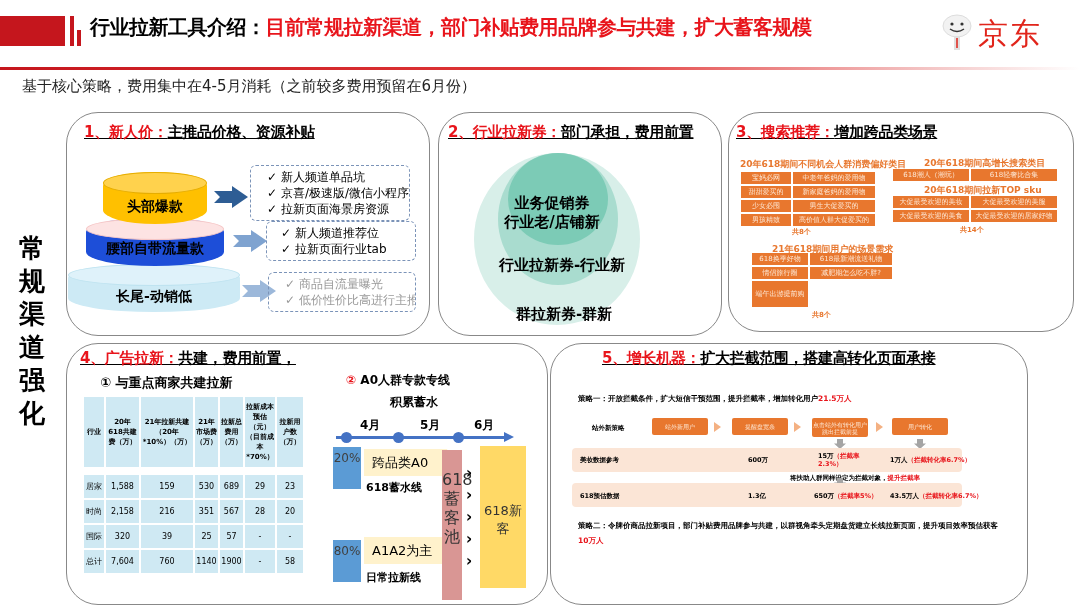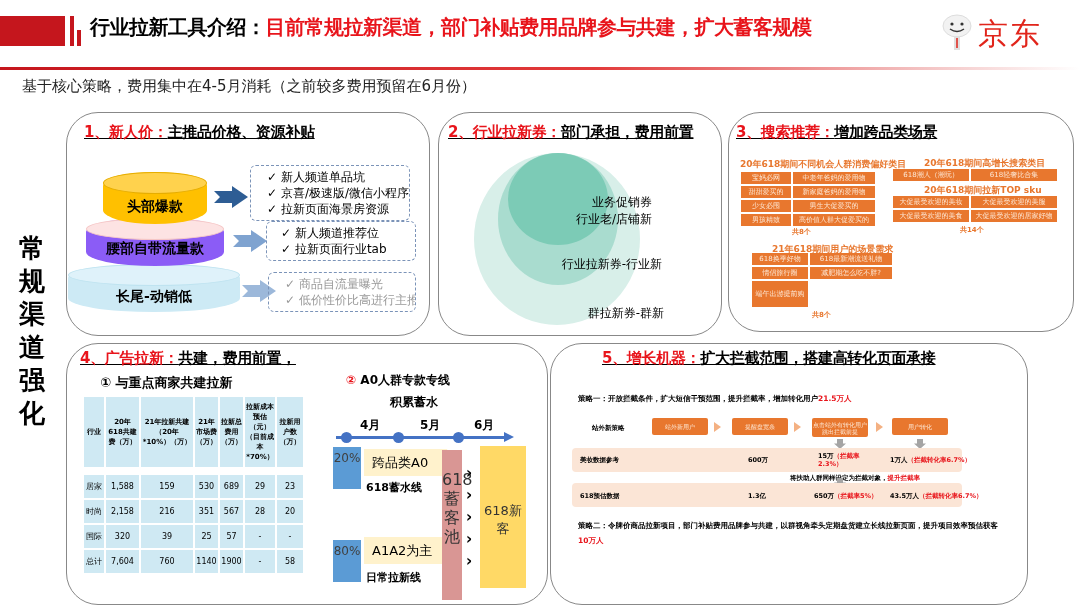--- a/index.html
+++ b/index.html
@@ -28,21 +28,21 @@
 .ptitle{position:absolute;font-weight:bold;white-space:nowrap;font-size:15px;text-decoration:underline;letter-spacing:-0.3px}
 .ptitle .r{color:#e8141b}
 
 .cyl{position:absolute;border-radius:50%/14px;text-align:center;font-weight:bold;font-size:14px}
 .cyl .top{position:absolute;left:0;top:0;width:100%;height:22px;border-radius:50%}
 .cyl .lbl{position:absolute;left:0;width:100%}
 .arrow{position:absolute;width:34px;height:22px}
 .box{position:absolute;border:1px dashed #7b93b8;border-radius:6px;font-size:12px;line-height:16px;padding:3px 16px;white-space:nowrap}
 
 .circ{position:absolute;border-radius:50%}
-.ctext{position:absolute;font-weight:normal;font-size:12px;text-align:right;white-space:nowrap;width:200px}
+.ctext{position:absolute;font-weight:bold;font-size:15px;text-align:center;white-space:nowrap;width:200px}
 
 .sub3{position:absolute;color:#e8772e;font-weight:bold;font-size:9px;white-space:nowrap}
 .ogrid{position:absolute;display:grid;gap:2px}
 .ocell{background:#e8772e;color:#fde7d4;font-size:7px;display:flex;align-items:center;justify-content:center;text-align:center;padding:0 2px;line-height:9px}
 .cnt3{position:absolute;color:#e8772e;font-size:7px;font-weight:bold}
 
 .t4{position:absolute;left:82px;top:395px;border-collapse:separate;border-spacing:2px;font-size:7px;text-align:center}
 .t4 td{background:#cfe9f3;padding:1px 1px;line-height:10px}
 .t4 thead td{font-weight:bold;height:70px;font-size:7px}
 .t4 tbody td{height:23px;font-size:8px}
@@ -91,21 +91,21 @@
 
 <div class="abs vlabel">常规渠道强化</div>
 
 <div class="abs panel p1"></div>
 <div class="ptitle" style="left:84px;top:123px"><span class="r">1、新人价：</span><span>主推品价格、资源补贴</span></div>
 
 <div class="cyl" style="left:68px;top:264px;width:172px;height:48px;background:#cdeaf5">
   <div class="top" style="background:#dff2fa;border:1px solid #bfe3f0"></div>
   <div class="lbl" style="top:24px">长尾-动销低</div>
 </div>
-<div class="cyl" style="left:86px;top:218px;width:138px;height:48px;background:#8b5cf6">
+<div class="cyl" style="left:86px;top:218px;width:138px;height:48px;background:#1d4ed8">
   <div class="top" style="background:#fde3e3;border:1px solid #f5c6c6"></div>
   <div class="lbl" style="top:22px">腰部自带流量款</div>
 </div>
 <div class="cyl" style="left:103px;top:172px;width:104px;height:52px;background:#ffc000">
   <div class="top" style="background:#ffd24d;border:1px solid #e6ad00"></div>
   <div class="lbl" style="top:26px">头部爆款</div>
 </div>
 
 <svg class="arrow" style="left:214px;top:186px" viewBox="0 0 34 22">
     <polygon points="0,5 18,5 18,0 34,11 18,22 18,17 0,17 6,11" fill="#2e5d94"></polygon>

